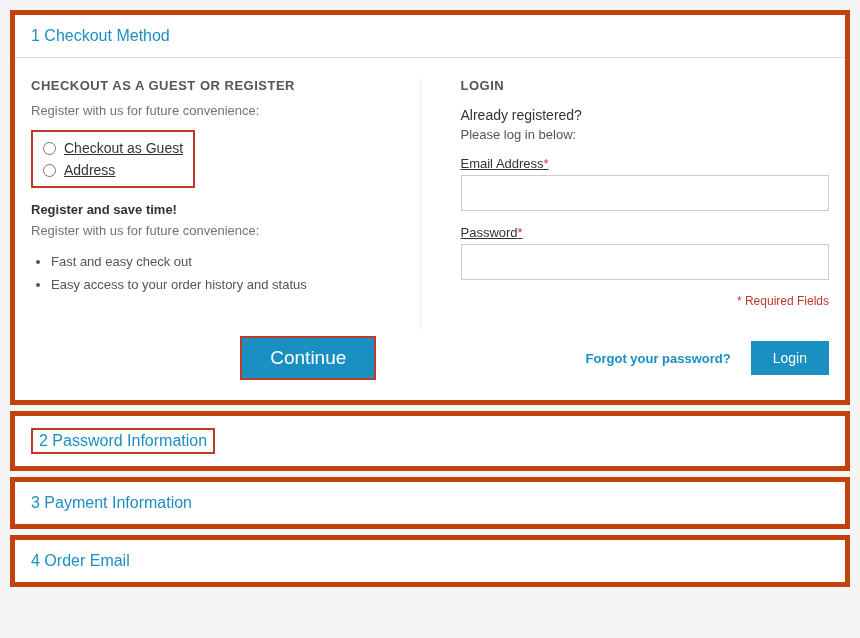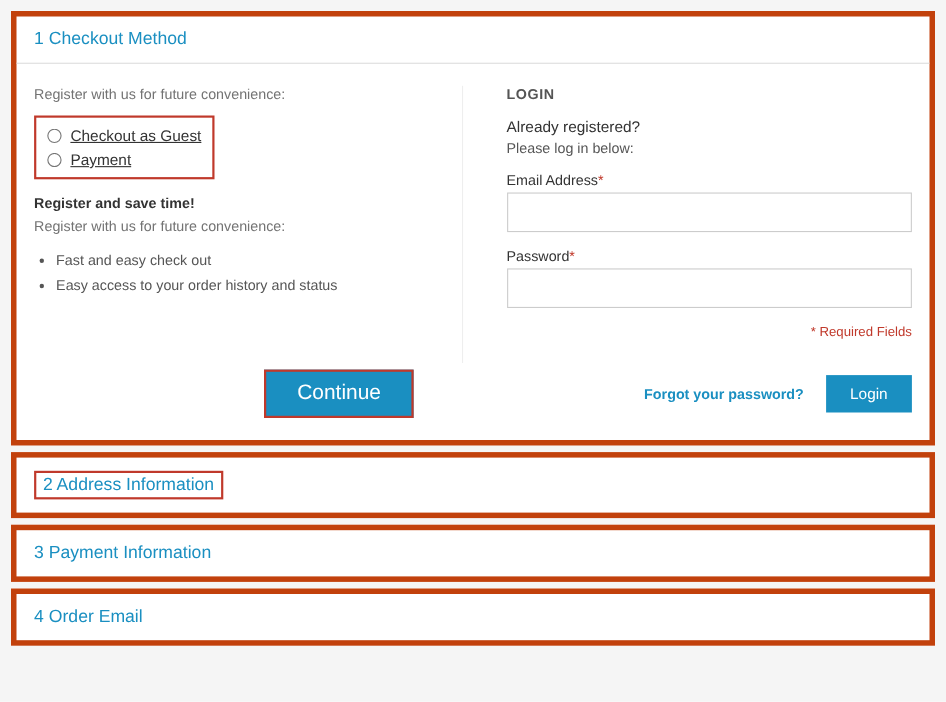--- a/index.html
+++ b/index.html
@@ -100,20 +100,21 @@
       margin-bottom: 4px;
     }
     .please-log {
       font-size: 13px;
       color: #555;
       margin-bottom: 14px;
     }
     .field-label {
       font-size: 13px;
       margin-bottom: 4px;
+      text-decoration: underline;
     }
     .required-star {
       color: #c0392b;
     }
     .text-input {
       width: 100%;
       height: 36px;
       border: 1px solid #ccc;
       padding: 6px 8px;
       font-size: 13px;
@@ -179,30 +180,31 @@
 
   <div class="section">
     <div class="section-header">
       <span>1</span>
       <span> </span><span>Checkout Method</span>
     </div>
     <div class="section-body">
       <div class="two-col">
 
         <div class="col-left">
+          <div class="col-heading">CHECKOUT AS A GUEST OR REGISTER</div>
           <div class="subtext">Register with us for future convenience:</div>
 
           <div class="radio-group">
             <label class="radio-item">
               <input type="radio" name="checkout_method" value="guest" style="">
               <span>Checkout as Guest</span>
             </label>
             <label class="radio-item">
               <input type="radio" name="checkout_method" value="register" style="">
-              <span>Payment</span>
+              <span>Address</span>
             </label>
           </div>
 
           <div class="bold-label">Register and save time!</div>
           <div class="subtext">Register with us for future convenience:</div>
           <ul class="bullet-list">
             <li>Fast and easy check out</li>
             <li>Easy access to your order history and status</li>
           </ul>
         </div>
@@ -236,21 +238,21 @@
         </div>
       </div>
     </div>
   </div>
 
   <div class="section">
     <div class="section-header">
       <span class="billing-outlined">
         <span>2</span>
         <span> </span>
-        <span>Address Information</span>
+        <span>Password Information</span>
       </span>
     </div>
   </div>
 
   <div class="section">
     <div class="section-header section-header-collapsed">
       <span>3</span>
       <span> </span>
       <span>Payment Information</span>
     </div>

